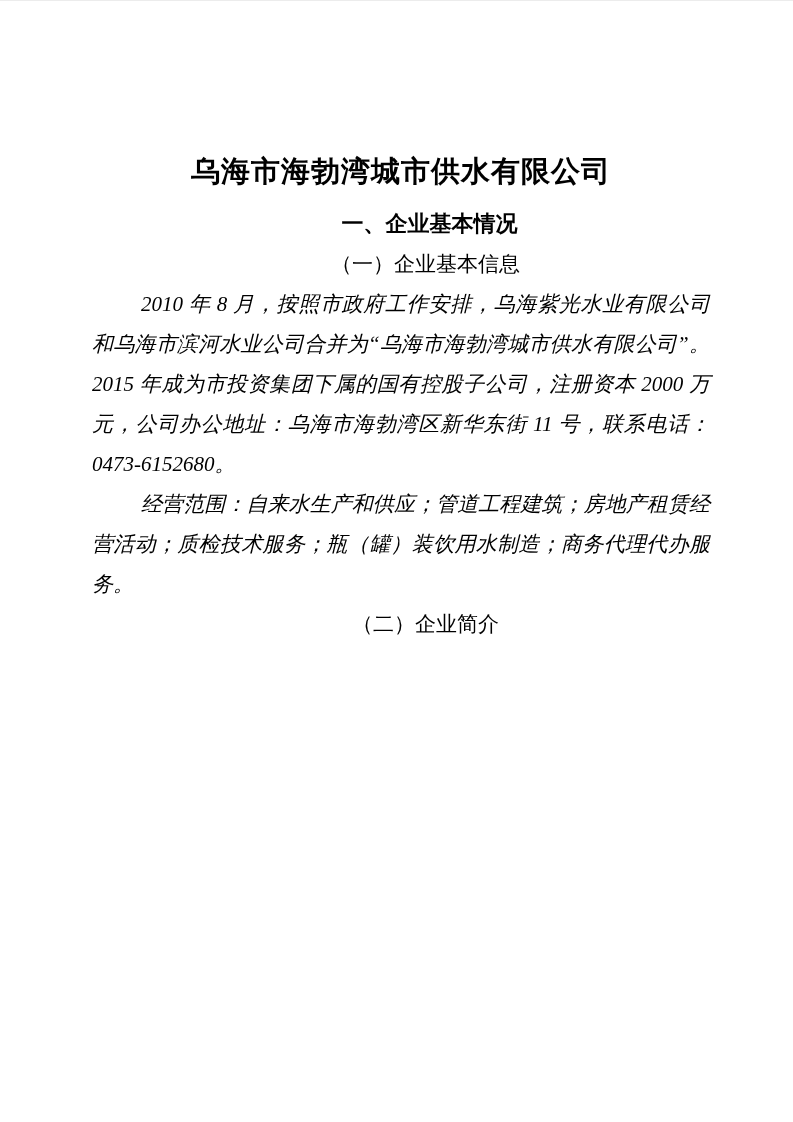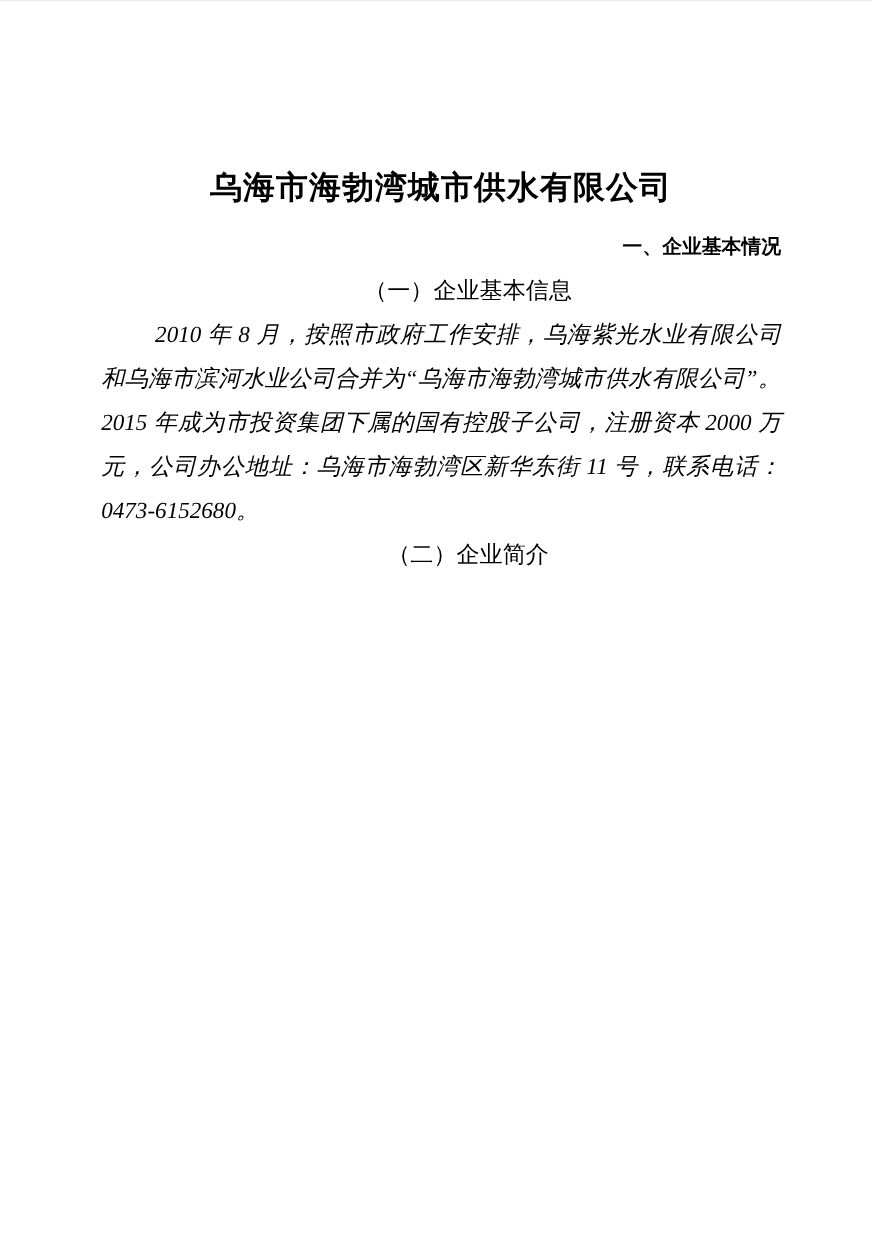--- a/index.html
+++ b/index.html
@@ -35,25 +35,25 @@
   .content {
     margin-top: 9px;
     font-size: 21px;
     line-height: 40px;
     text-align: justify;
     text-justify: inter-ideograph;
   }
   .section-heading {
     margin: 0;
     padding-left: 57px;
-    font-size: 18px;
+    font-size: 22px;
     font-weight: bold;
     line-height: 40px;
     font-family: "Liberation Sans", "DejaVu Sans", sans-serif;
-    text-align: right;
+    text-align: center;
   }
   .sub-heading {
     margin: 0;
     padding-left: 49px;
     font-size: 21px;
     font-weight: normal;
     line-height: 40px;
     text-align: center;
   }
   .body-para {
@@ -72,19 +72,20 @@
   </h1>
 
   <div class="content">
 
     <h2 class="section-heading">一、企业基本情况</h2>
 
     <h3 class="sub-heading">（一）企业基本信息</h3>
 
     <p class="body-para">2010 年 8 月，按照市政府工作安排，乌海紫光水业有限公司和乌海市滨河水业公司合并为“乌海市海勃湾城市供水有限公司”。2015 年成为市投资集团下属的国有控股子公司，注册资本 2000 万元，公司办公地址：乌海市海勃湾区新华东街 11 号，联系电话：0473-6152680。</p>
 
+    <p class="body-para">经营范围：自来水生产和供应；管道工程建筑；房地产租赁经营活动；质检技术服务；瓶（罐）装饮用水制造；商务代理代办服务。</p>
 
     <h3 class="sub-heading">（二）企业简介</h3>
 
 
 
   </div>
 </div>
 
 </body></html>

